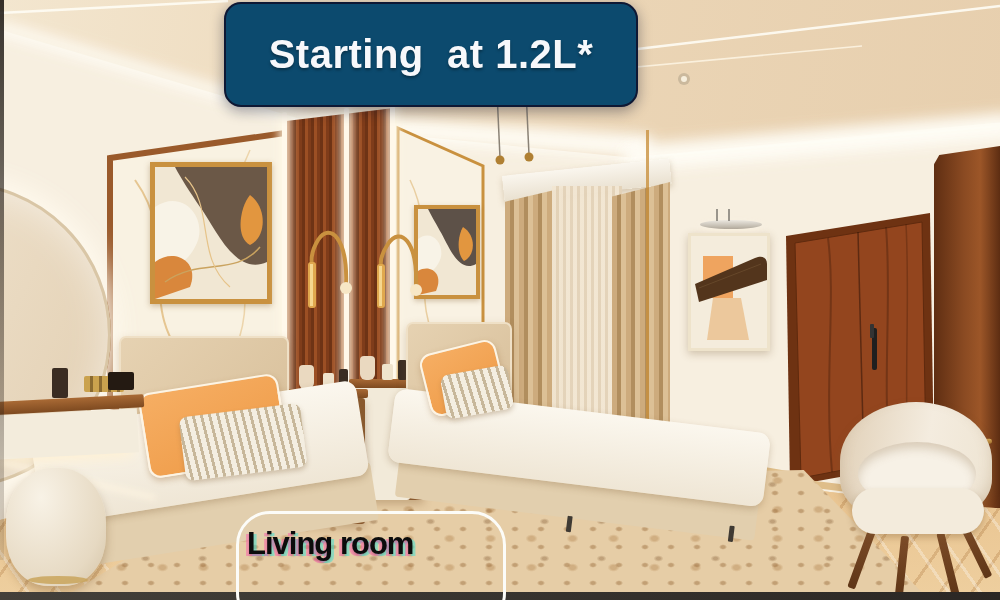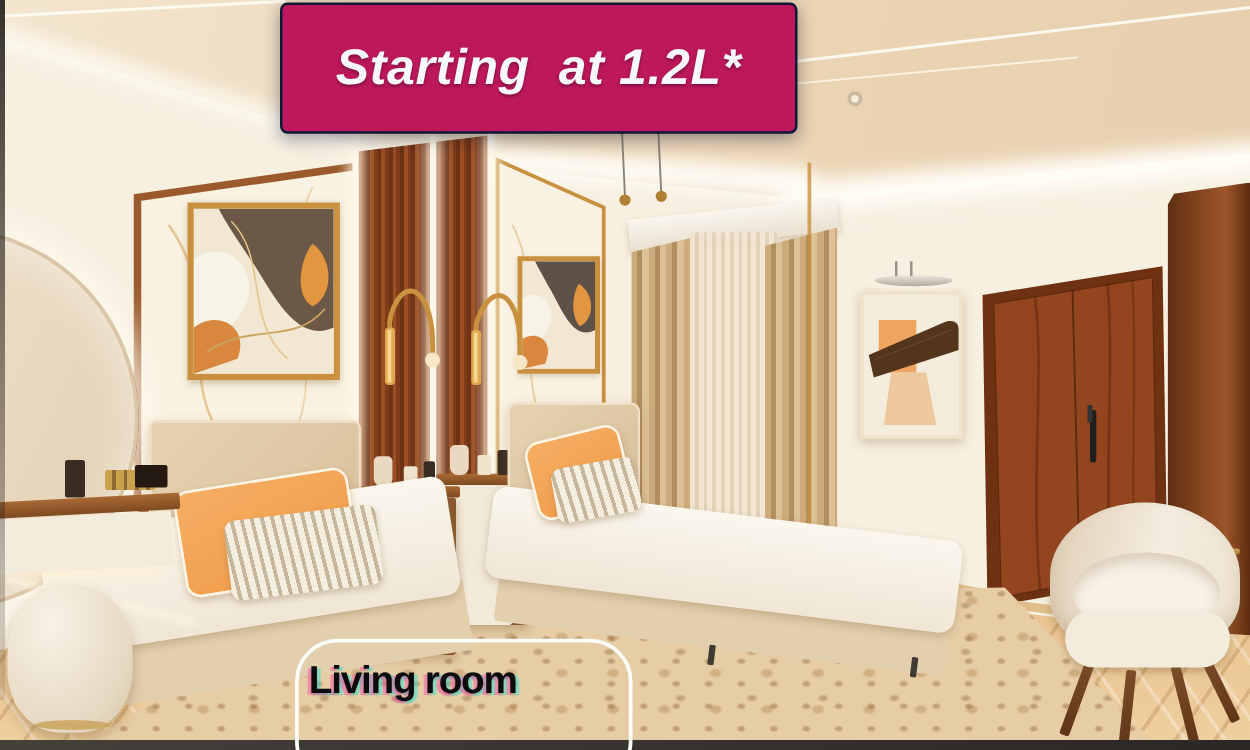--- a/index.html
+++ b/index.html
@@ -116,23 +116,23 @@
   .chair-inner{position:absolute;left:18px;top:40px;width:118px;height:64px;border-radius:50%;
     background:#f7f1e6;box-shadow:inset 0 6px 10px rgba(150,120,80,.3);}
   .chair-seat{position:absolute;left:12px;top:86px;width:132px;height:46px;border-radius:24px;
     background:#f3ebdc;box-shadow:0 4px 6px rgba(120,85,45,.3);}
   .chair-leg{position:absolute;width:8px;background:linear-gradient(#7d4c28,#5f3617);border-radius:2px;}
   
   .left-sliver{left:0;top:0;width:4px;height:560px;
     background:linear-gradient(180deg,rgba(20,16,12,.85),rgba(40,30,22,.45) 60%,rgba(60,45,30,.12));}
   .bottom-strip{left:0;top:592px;width:1000px;height:8px;background:linear-gradient(90deg,#44403a,#2b2724);}
   
-  .banner{left:224px;top:2px;width:410px;height:101px;border-radius:6px;background:#be185d;
+  .banner{left:224px;top:2px;width:410px;height:101px;border-radius:17px;background:#0c4a6e;
     border:2px solid #0e1834;display:flex;align-items:center;justify-content:center;
-    box-shadow:0 4px 14px rgba(10,15,40,.4);font-style:italic;}
+    box-shadow:0 4px 14px rgba(10,15,40,.4);}
   .banner-text{color:#f7f8fb;font-size:40px;font-weight:600;letter-spacing:.5px;white-space:pre;
     text-shadow:0 2px 3px rgba(0,0,0,.35);}
   .room-label{left:236px;top:511px;width:264px;height:110px;border:3px solid #fcfcf8;border-radius:34px;}
   .room-label-text{position:absolute;left:8px;top:12px;font-size:31px;font-weight:800;letter-spacing:-1px;color:#0c0c0c;
     text-shadow:-3px 2px 0 rgba(255,60,170,.4),3px 2px 0 rgba(40,230,220,.45),0 2px 2px rgba(0,0,0,.25);white-space:pre;}
   svg{display:block;}
 </style>
 </head>
 <body>
 

